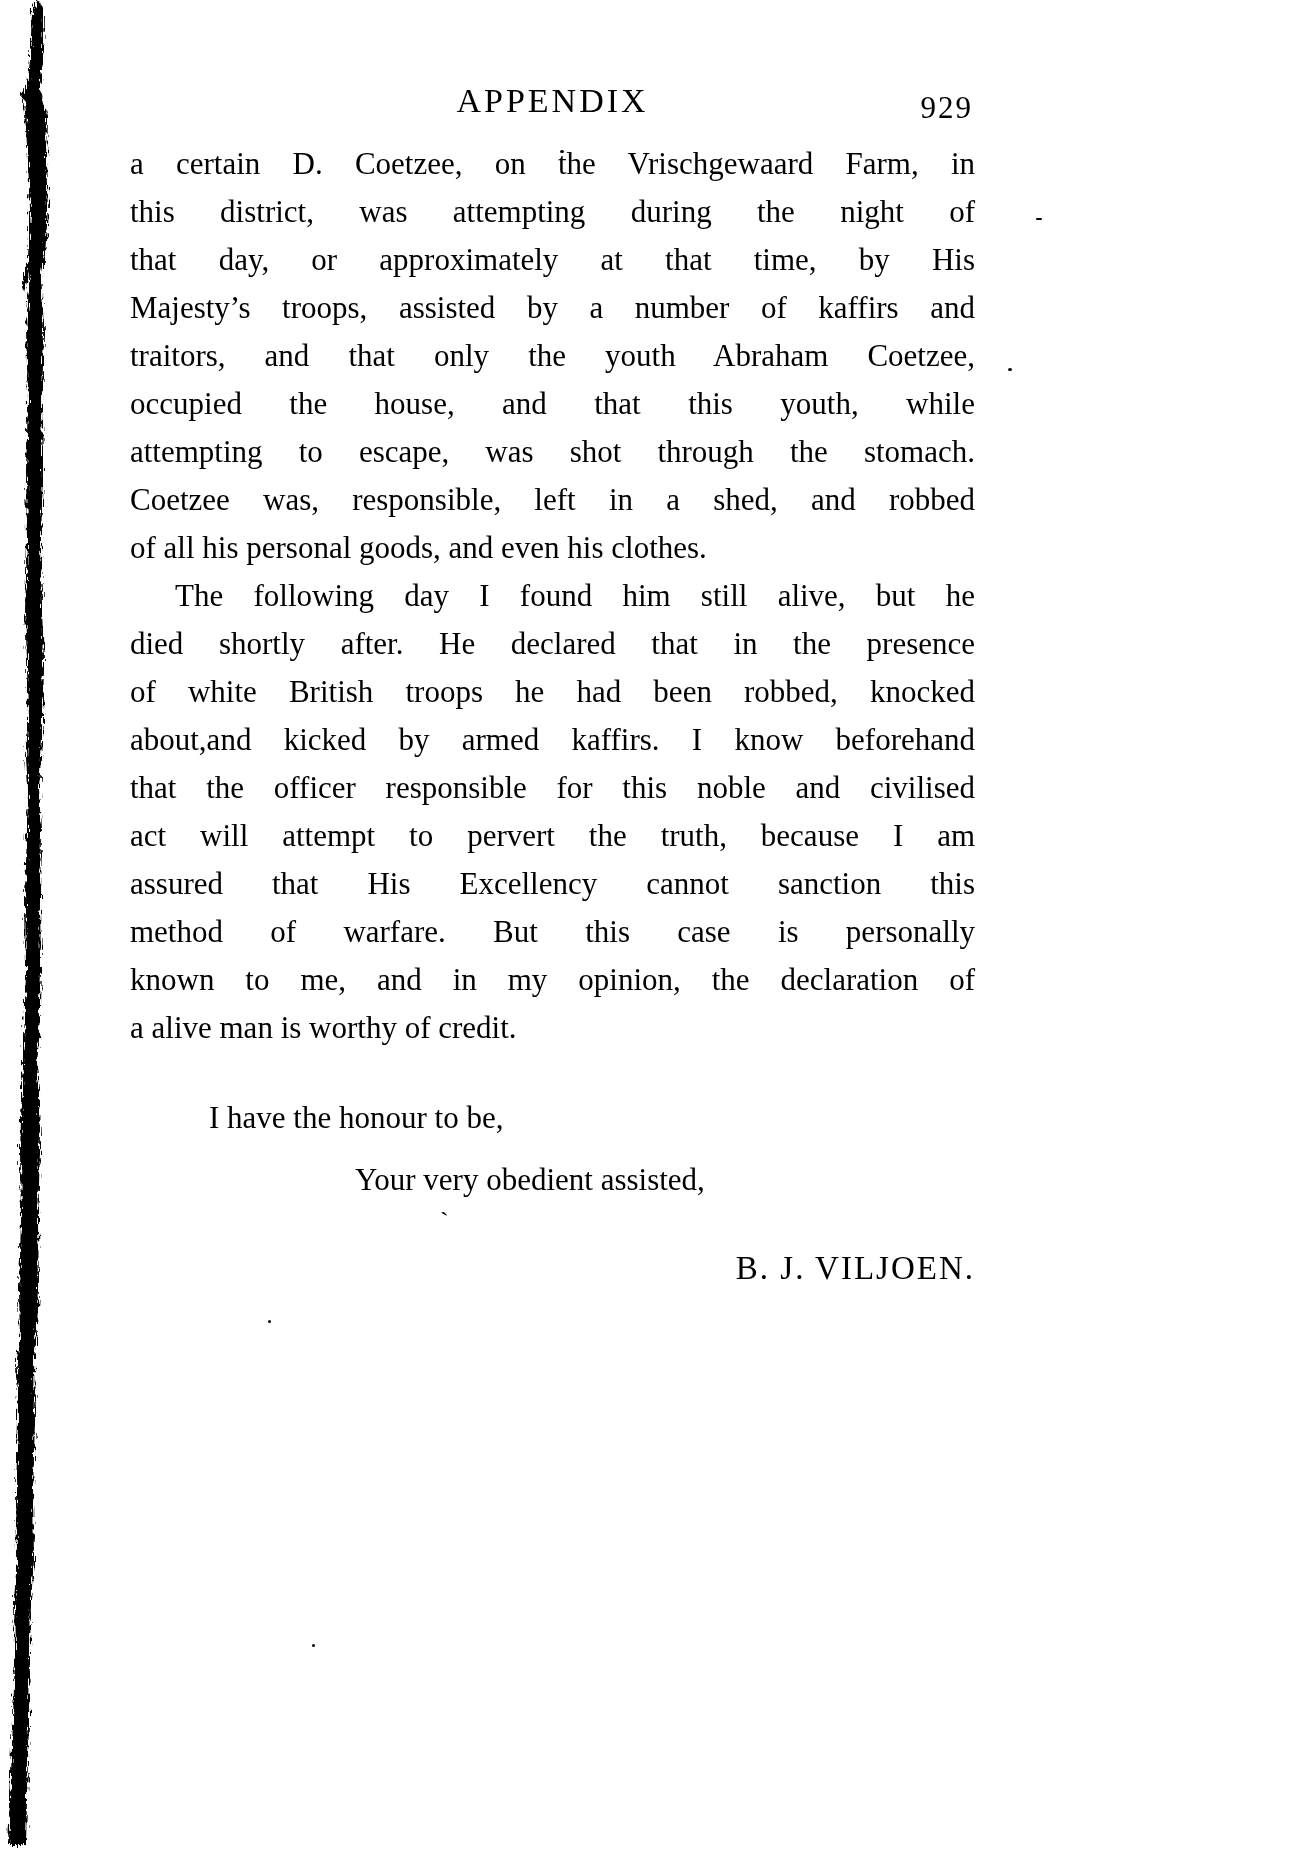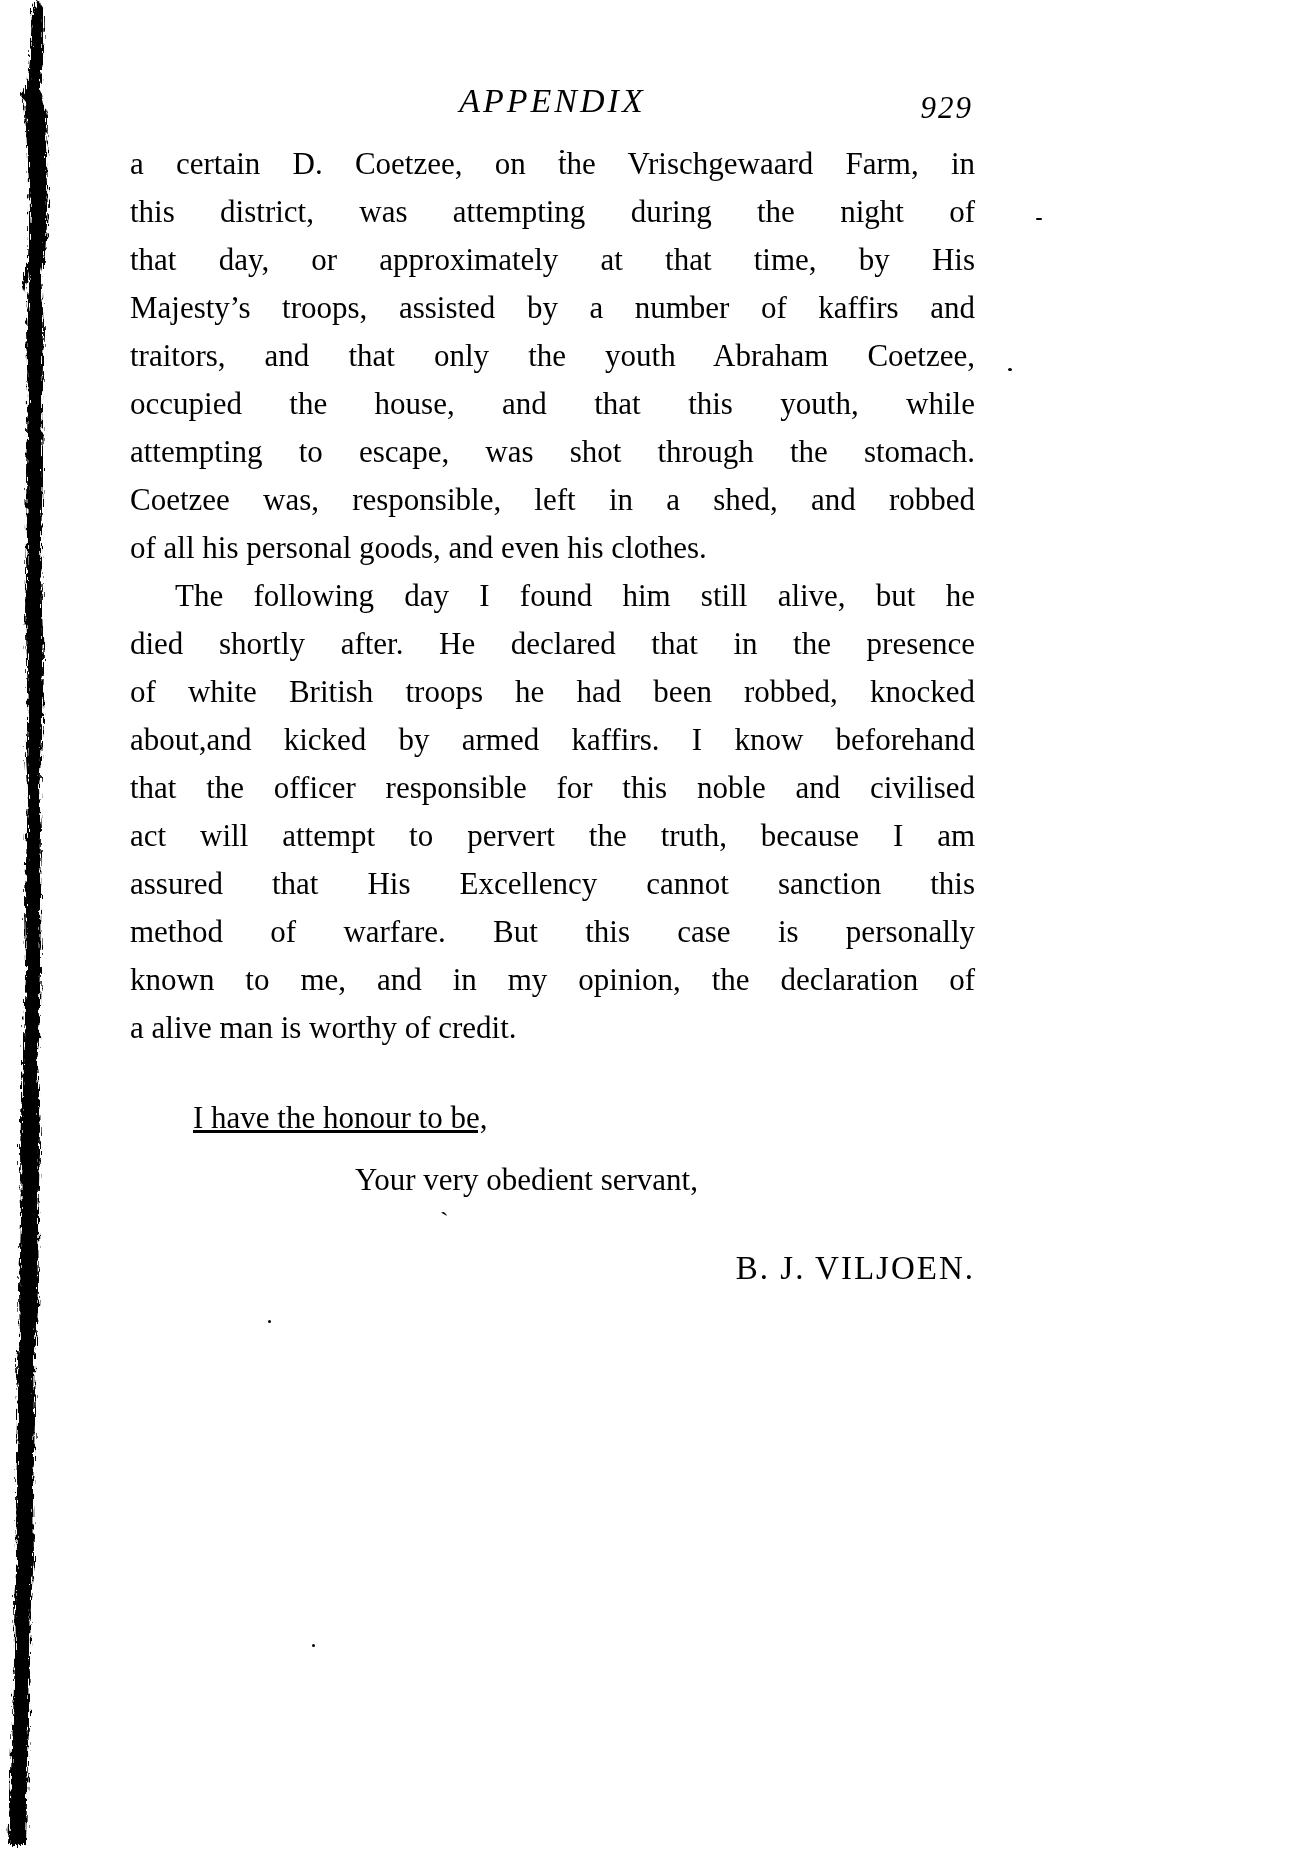--- a/index.html
+++ b/index.html
@@ -10,35 +10,35 @@
     font-family: "Liberation Serif", "DejaVu Serif", serif;
     color: #000;
   }
   .binding {
     position: absolute; left: 0; top: 0; width: 70px; height: 1860px;
     pointer-events: none;
   }
   .content {
     position: absolute; left: 130px; top: 82px; width: 845px;
   }
-  .page-header { position: relative; height: 58px; font-style: italic; }
+  .page-header { position: relative; height: 58px; }
   .page-title {
     position: absolute; left: 0; right: 0; top: 0;
     text-align: center; font-size: 34px; letter-spacing: 3px;
   }
   .page-number {
     position: absolute; right: 2px; top: 8px;
     font-size: 31px; letter-spacing: 2px;
   }
   .body-text { font-size: 31px; line-height: 48px; }
   .para .line { text-align: justify; text-align-last: justify; }
   .para .line.last { text-align-last: left; }
   .para2 .line:first-child { text-indent: 45px; }
   .closing { margin-top: 44px; font-size: 31px; line-height: 44px; position: relative; }
-  .valediction-1 { margin-left: 63px; text-decoration: underline; }
+  .valediction-1 { margin-left: 79px; }
   .valediction-2 { margin-left: 225px; margin-top: 18px; }
   .signature { margin-left: 530px; margin-top: 44px; font-size: 33px; letter-spacing: 2px; text-align: right; }
   .stray-mark {
     position: absolute; left: 311px; top: 104px;
     font-size: 26px; transform: rotate(-8deg);
   }
   .speck { position: absolute; background: #000; border-radius: 50%; }
 </style>
 </head>
 <body>
@@ -93,21 +93,21 @@
         <div class="line">act will attempt to pervert the truth, because I am</div>
         <div class="line">assured that His Excellency cannot sanction this</div>
         <div class="line">method of warfare. But this case is personally</div>
         <div class="line">known to me, and in my opinion, the declaration of</div>
         <div class="line last">a alive man is worthy of credit.</div>
       </div>
   </div>
 
   <div class="closing">
     <div class="valediction-1">I have the honour to be,</div>
-    <div class="valediction-2">Your very obedient servant,</div>
+    <div class="valediction-2">Your very obedient assisted,</div>
     <span class="stray-mark">ˋ</span>
     <div class="signature">B. J. VILJOEN.</div>
   </div>
 
 </div>
 
 <div class="speck" style="left:560px; top:150px; width:4px; height:3px;"></div>
 <div class="speck" style="left:1036px; top:218px; width:6px; height:2px; border-radius:1px;"></div>
 <div class="speck" style="left:1008px; top:368px; width:4px; height:3px;"></div>
 <div class="speck" style="left:268px; top:1320px; width:3px; height:3px;"></div>

